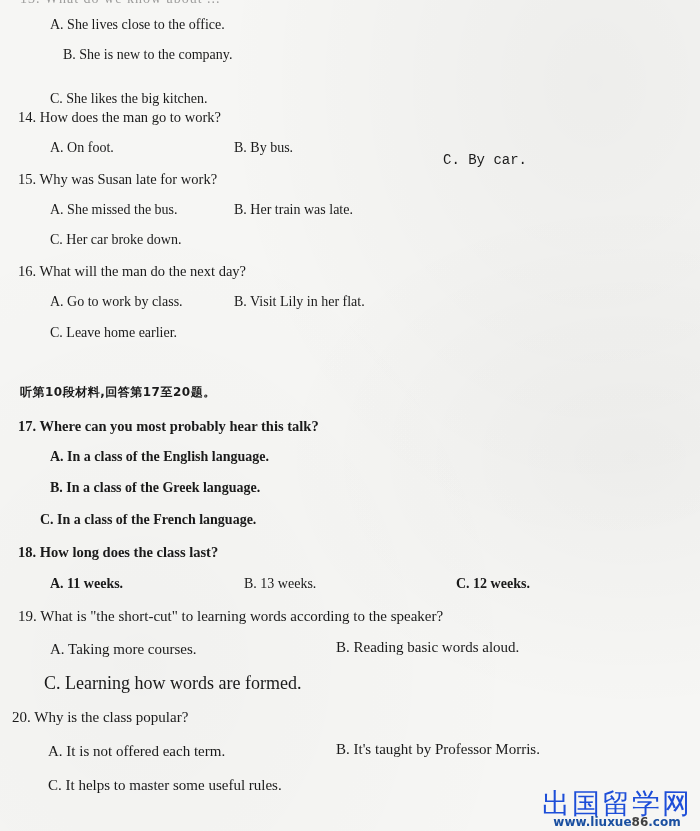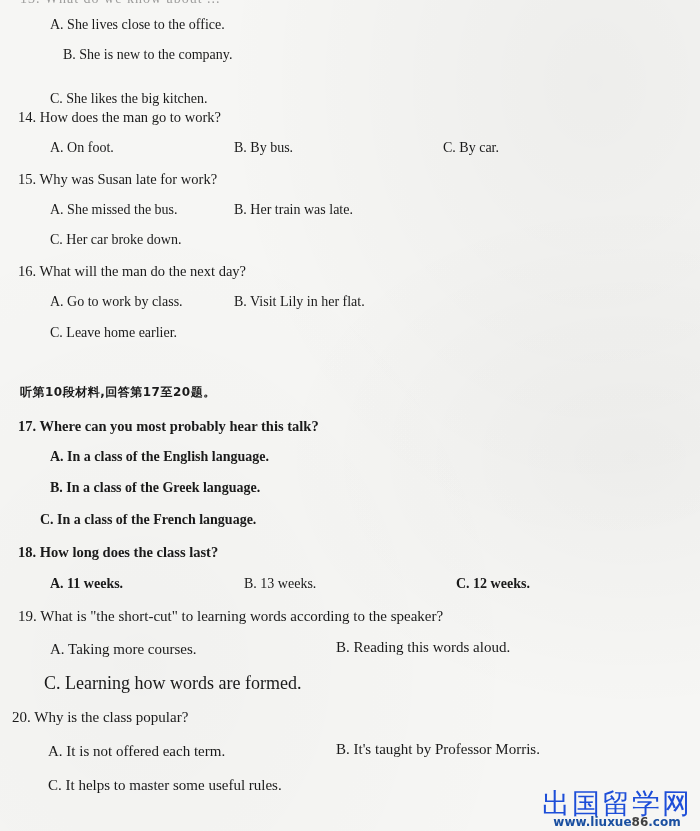--- a/index.html
+++ b/index.html
@@ -82,21 +82,21 @@
 
 <div class="line cut">13. What do we know about ...</div>
 
 <div class="opt" style="left:50px; top:16px;">A. She lives close to the office.</div>
 <div class="opt" style="left:34px; top:46px;margin-left:29px;">B. She is new to the company.</div>
 <div class="opt" style="left:50px; top:77px;margin-top:13px;">C. She likes the big kitchen.</div>
 
 <div class="line q" style="left:18px; top:108px;">14. How does the man go to work?</div>
 <div class="opt" style="left:50px; top:139px;">A. On foot.</div>
 <div class="opt" style="left:234px; top:139px;">B. By bus.</div>
-<div class="opt" style="left:443px; top:139px;">C. By car.</div>
+<div class="opt" style="left:443px; top:151px;font-family:Liberation Mono, monospace;">C. By car.</div>
 
 <div class="line q" style="left:18px; top:170px;">15. Why was Susan late for work?</div>
 <div class="opt" style="left:50px; top:201px;">A. She missed the bus.</div>
 <div class="opt" style="left:234px; top:201px;">B. Her train was late.</div>
 <div class="opt" style="left:50px; top:231px;">C. Her car broke down.</div>
 
 <div class="line q" style="left:18px; top:262px;">16. What will the man do the next day?</div>
 <div class="opt" style="left:50px; top:293px;">A. Go to work by class.</div>
 <div class="opt" style="left:234px; top:293px;">B. Visit Lily in her flat.</div>
 <div class="opt" style="left:50px; top:324px;">C. Leave home earlier.</div>
@@ -108,21 +108,21 @@
 <div class="opt bold" style="left:50px; top:479px;">B. In a class of the Greek language.</div>
 <div class="opt bold" style="left:40px; top:511px;">C. In a class of the French language.</div>
 
 <div class="line q bold" style="left:18px; top:543px;">18. How long does the class last?</div>
 <div class="opt bold" style="left:50px; top:575px;">A. 11 weeks.</div>
 <div class="opt" style="left:244px; top:575px;">B. 13 weeks.</div>
 <div class="opt bold" style="left:456px; top:575px;">C. 12 weeks.</div>
 
 <div class="line q" style="left:18px; top:607px; font-size:15px;">19. What is "the short-cut" to learning words according to the speaker?</div>
 <div class="opt" style="left:50px; top:640px; font-size:15px;">A. Taking more courses.</div>
-<div class="opt" style="left:336px; top:638px; font-size:15px;">B. Reading this words aloud.</div>
+<div class="opt" style="left:336px; top:638px; font-size:15px;">B. Reading basic words aloud.</div>
 <div class="opt" style="left:44px; top:674px; font-size:18px;text-align:right;">C. Learning how words are formed.</div>
 
 <div class="line q" style="left:12px; top:708px; font-size:15px;">20. Why is the class popular?</div>
 <div class="opt" style="left:48px; top:742px; font-size:15px;">A. It is not offered each term.</div>
 <div class="opt" style="left:336px; top:740px; font-size:15px;">B. It's taught by Professor Morris.</div>
 <div class="opt" style="left:48px; top:776px; font-size:15px;">C. It helps to master some useful rules.</div>
 
 <div class="watermark">
   <div class="wm-cn">出国留学网</div>
   <div class="wm-url"><span>www.liuxue</span><span class="hl">86</span><span>.com</span></div>

